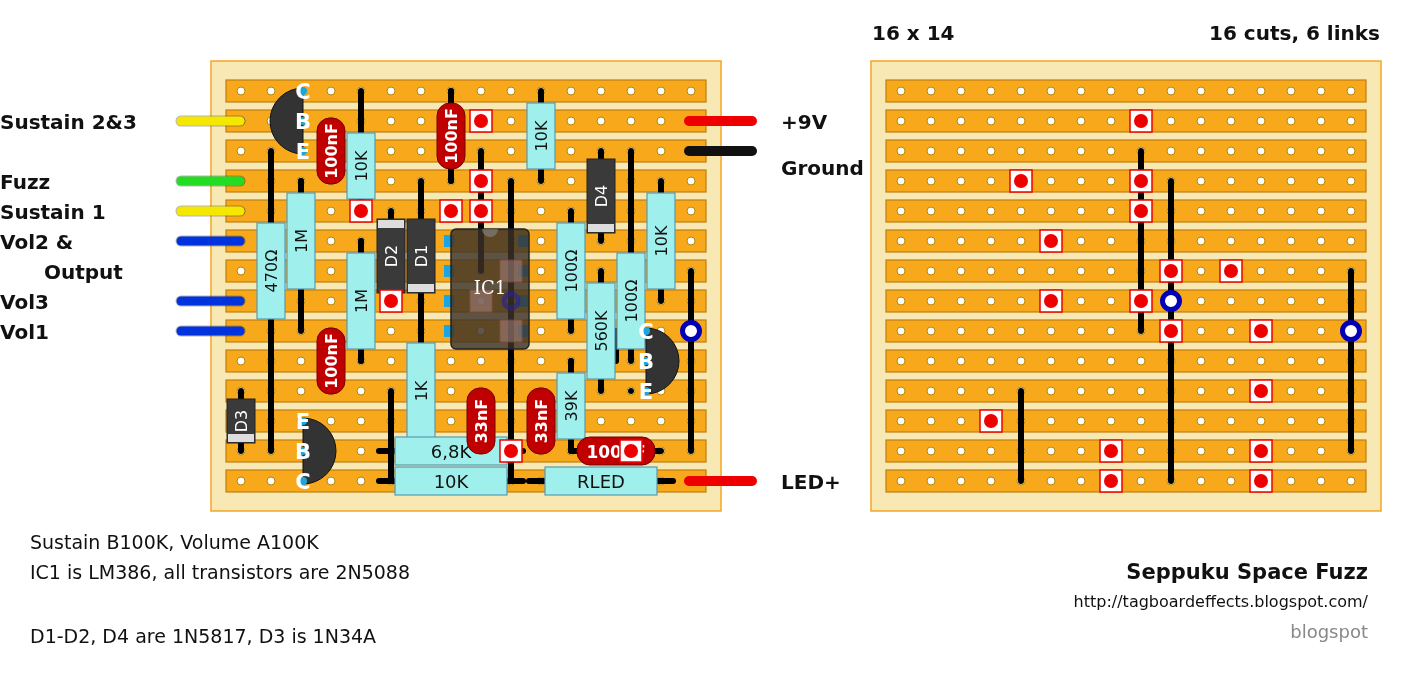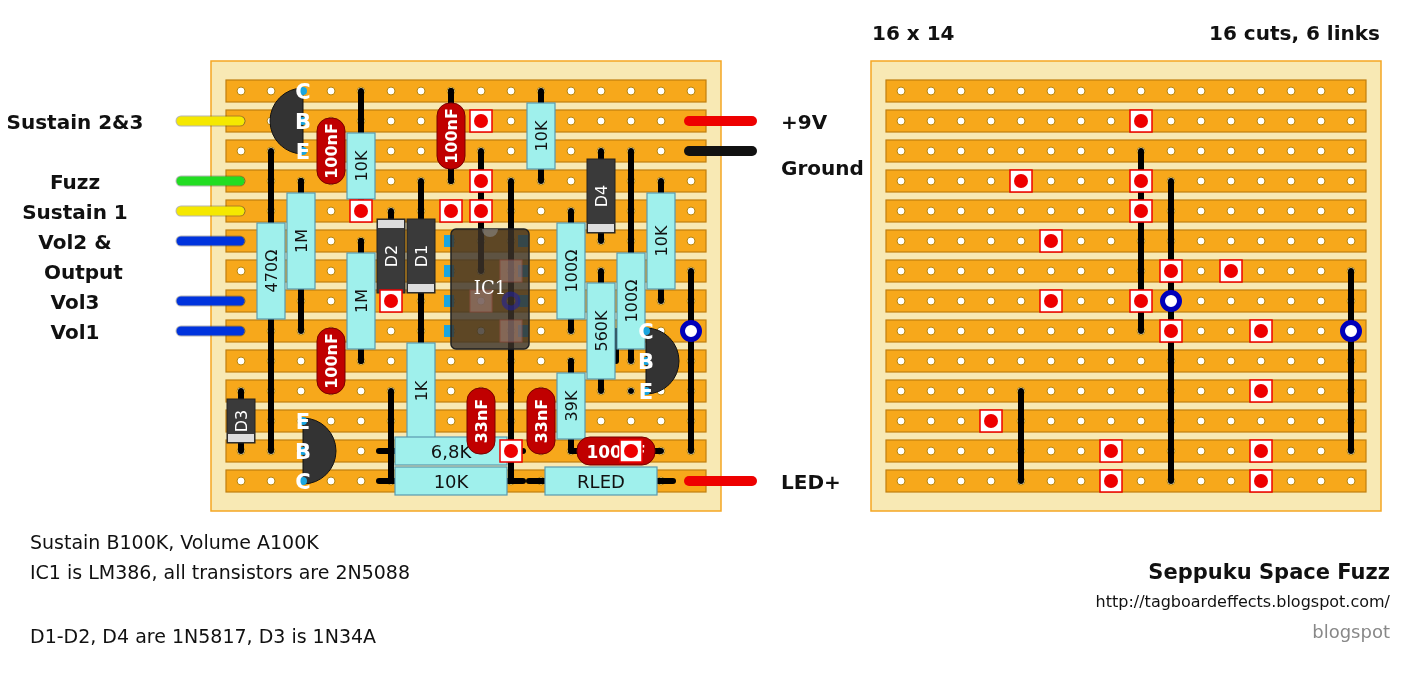--- a/index.html
+++ b/index.html
@@ -1,21 +1,21 @@
 <!DOCTYPE html>
 <html><head>
 <meta charset="utf-8">
 <style>
   html,body{margin:0;padding:0;background:#fff;}
   body{width:1416px;height:674px;position:relative;overflow:hidden;font-family:"DejaVu Sans","Liberation Sans",sans-serif;}
   svg{position:absolute;left:0;top:0;}
   .lbl{position:absolute;font-weight:bold;font-size:20px;color:#111;white-space:nowrap;}
-  .lbl.r{text-align:center;}
+  .lbl.r{text-align:left;}
   .note{position:absolute;font-weight:normal;font-size:19px;color:#111;line-height:30px;white-space:nowrap;}
-  .credit{position:absolute;right:26px;text-align:center;white-space:nowrap;}
+  .credit{position:absolute;right:48px;text-align:center;white-space:nowrap;}
 </style>
 </head>
 <body>
 
 <div>
   <div class="lbl r" style="left:0;width:150px;top:110px">Sustain 2&amp;3</div>
   <div class="lbl r" style="left:0;width:150px;top:170px">Fuzz</div>
   <div class="lbl r" style="left:0;width:150px;top:200px">Sustain 1</div>
   <div class="lbl r" style="left:0;width:150px;top:230px">Vol2 &amp;</div>
   <div class="lbl" style="left:44px;top:260px">Output</div>

